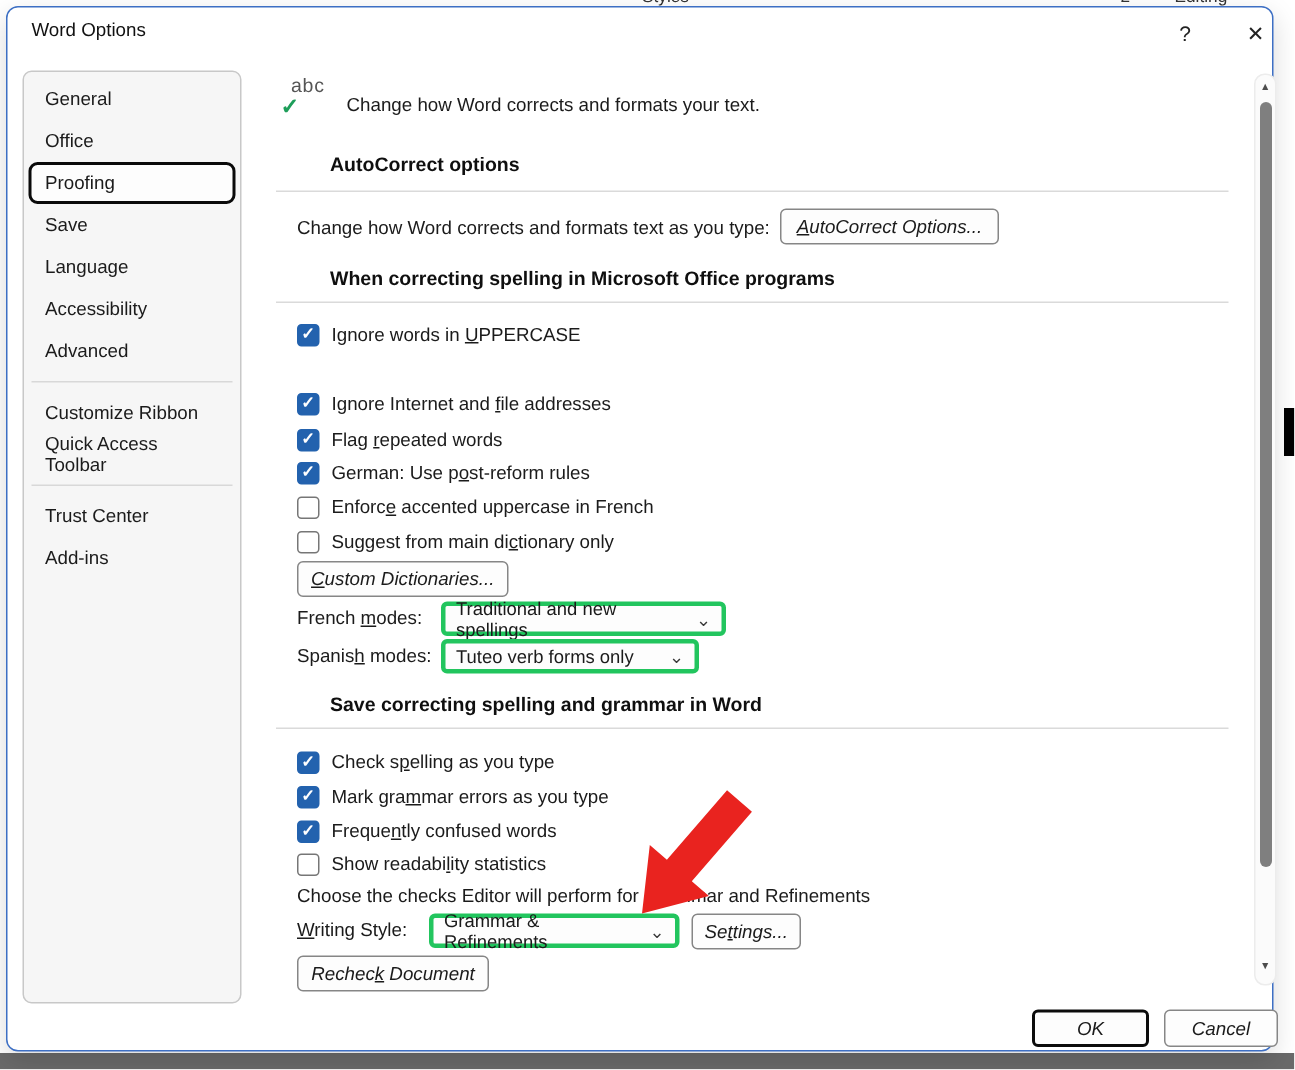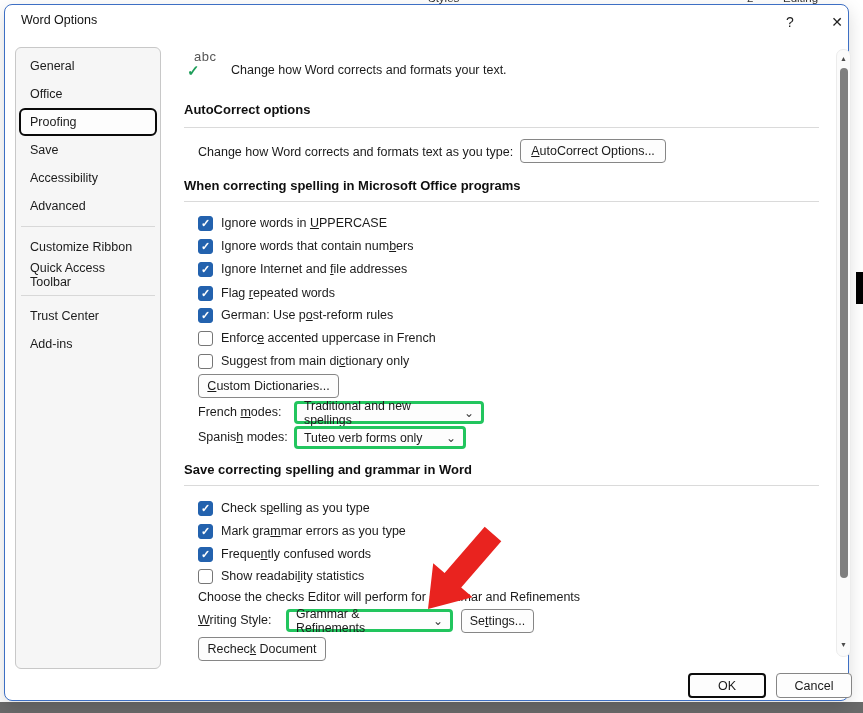--- a/index.html
+++ b/index.html
@@ -32,26 +32,26 @@
     background: #f6f6f6; border: 1px solid #c8c8c8; border-radius: 6px; padding-top: 4px;
   }
   .side-item {
     height: 28px; margin: 0 3px; padding: 0 9px; display: flex; align-items: center;
     font-size: 12.5px; color: #1b1b1b; border: 2px solid transparent; border-radius: 6px;
   }
   .side-item.selected { border-color: #0a0a0a; background: #fdfdfd; }
   .side-div { height: 1px; background: #d8d8d8; margin: 6px 5px; }
 
   
-  .heading { font-weight: bold; font-size: 13px; color: #0f0f0f; }
+  .heading { font-weight: bold; font-size: 13px; color: #0f0f0f; margin-left: 36px; }
   .hr { height: 1px; background: #dadada; width: 635px; }
   .btn {
     display: flex; align-items: center; justify-content: center;
     background: #fdfdfd; border: 1px solid #868686; border-radius: 4px;
-    font-size: 12.5px; color: #1b1b1b; cursor: default;
+    font-size: 12.5px; color: #1b1b1b; cursor: default; font-style: italic;
   }
   .btn-default { border: 2px solid #0c0c0c; }
   .select {
     display: flex; align-items: center; justify-content: space-between;
     background: #fdfdfd; border: 3px solid #22c55e; border-radius: 4px;
     padding: 0 7px; font-size: 12.3px; color: #1b1b1b; cursor: default;
   }
   .chev { font-size: 12px; color: #3a3a3a; margin-left: 6px; line-height: 6px; }
 
   .cb-row { display: flex; align-items: center; gap: 8px; height: 18px; }
@@ -105,20 +105,23 @@
       <div class="side-item">
           <span>Office</span>
         </div>
       <div class="side-item selected">
           <span>Proofing</span>
         </div>
       <div class="side-item">
           <span>Save</span>
         </div>
       <div class="side-item">
+          <span>Language</span>
+        </div>
+      <div class="side-item">
           <span>Accessibility</span>
         </div>
       <div class="side-item">
           <span>Advanced</span>
         </div>
       <div class="side-div"></div>
       <div class="side-item">
           <span>Customize Ribbon</span>
         </div>
       <div class="side-item">
@@ -146,24 +149,20 @@
       <span><u>A</u>utoCorrect Options...</span>
     </div>
 
     <div class="abs heading" style="left:179px;top:173px">When correcting spelling in Microsoft Office programs</div>
     <div class="abs hr" style="left:179px;top:196px"></div>
 
     <div class="abs cb-row" style="left:193px;top:209px">
       <span class="cb checked"></span>
       <span class="cb-label">Ignore words in <u>U</u>PPERCASE</span>
     </div>
-    <div class="abs cb-row" style="left:193px;top:232px">
-      <span class="cb checked"></span>
-      <span class="cb-label">Ignore words that contain num<u>b</u>ers</span>
-    </div>
     <div class="abs cb-row" style="left:193px;top:255px">
       <span class="cb checked"></span>
       <span class="cb-label">Ignore Internet and <u>f</u>ile addresses</span>
     </div>
     <div class="abs cb-row" style="left:193px;top:279px">
       <span class="cb checked"></span>
       <span class="cb-label">Flag <u>r</u>epeated words</span>
     </div>
     <div class="abs cb-row" style="left:193px;top:301px">
       <span class="cb checked"></span>

